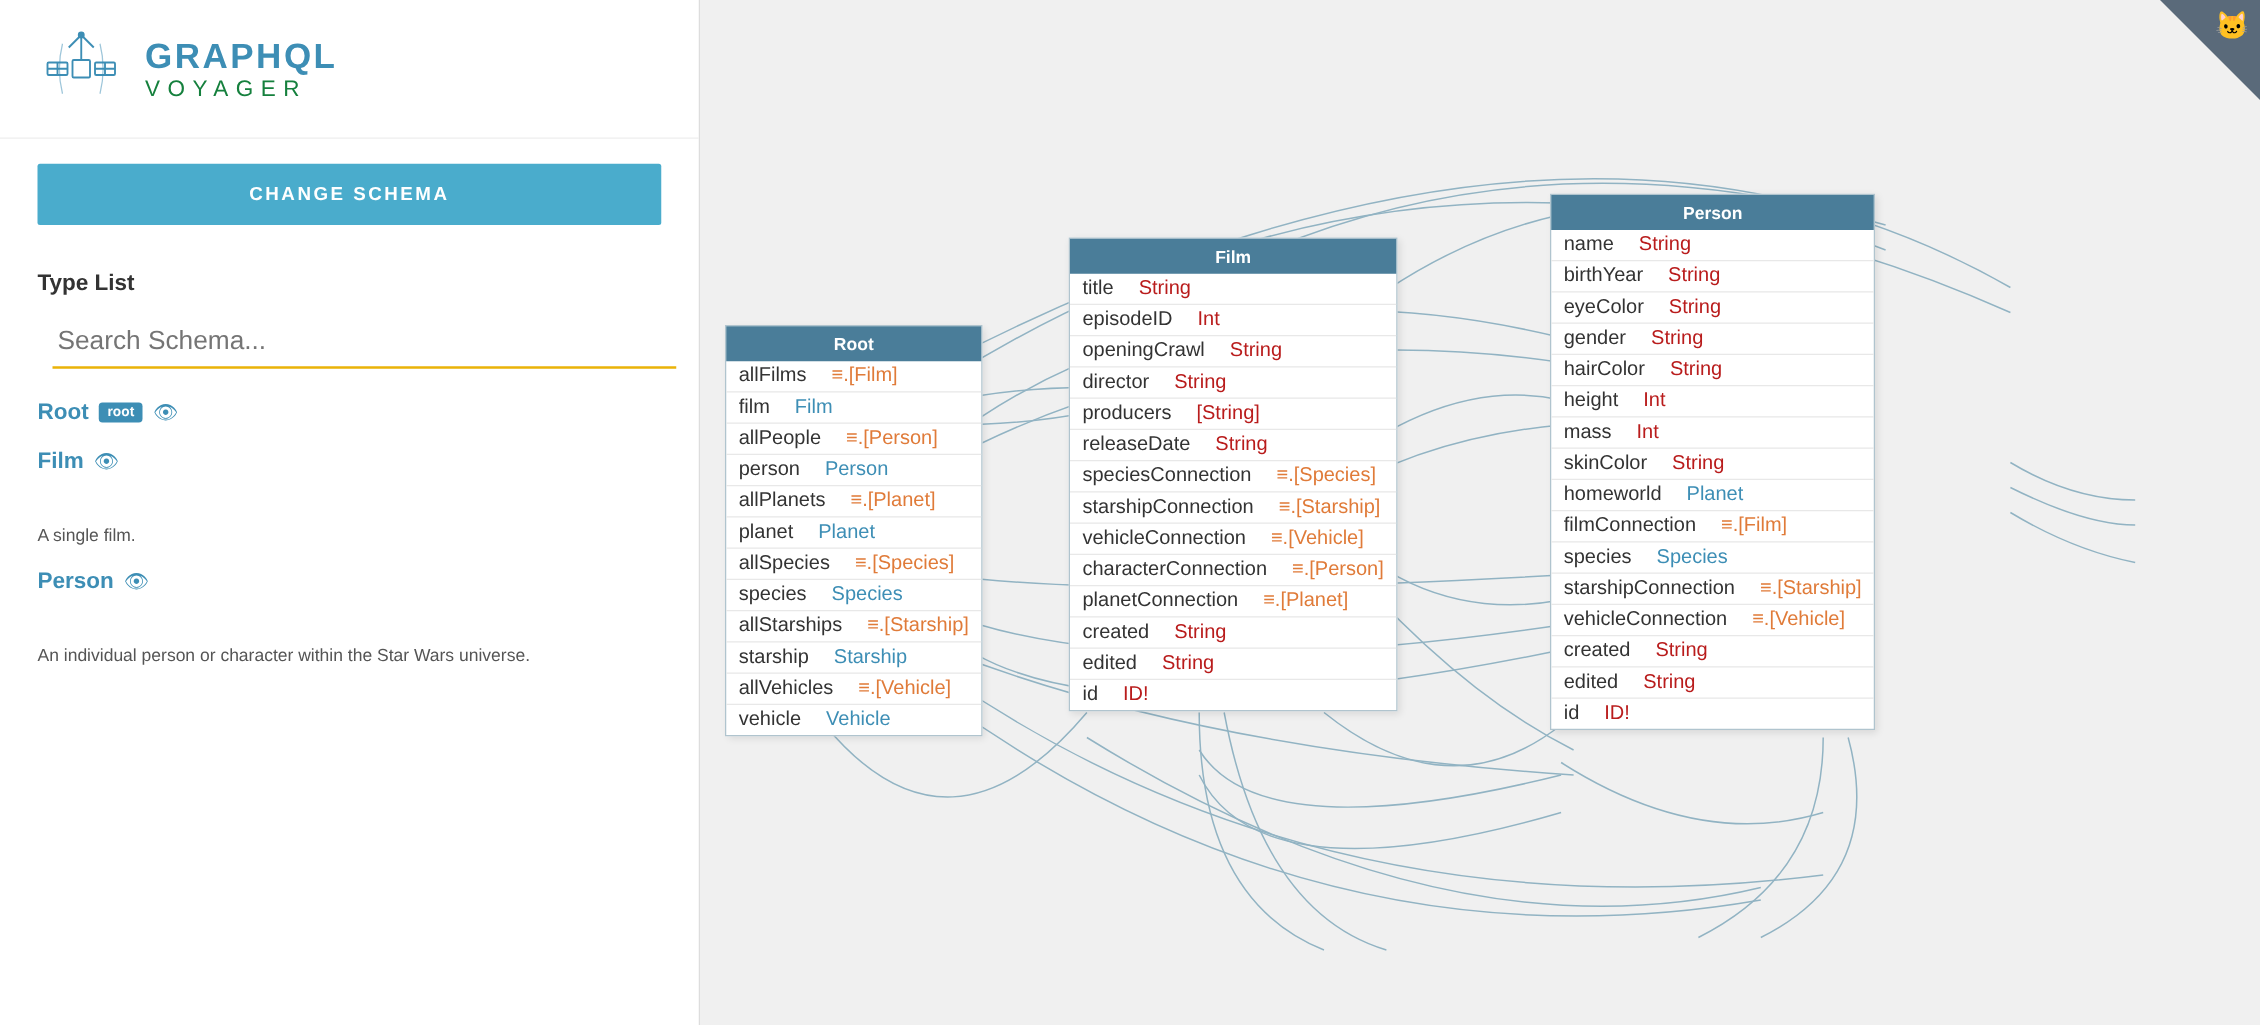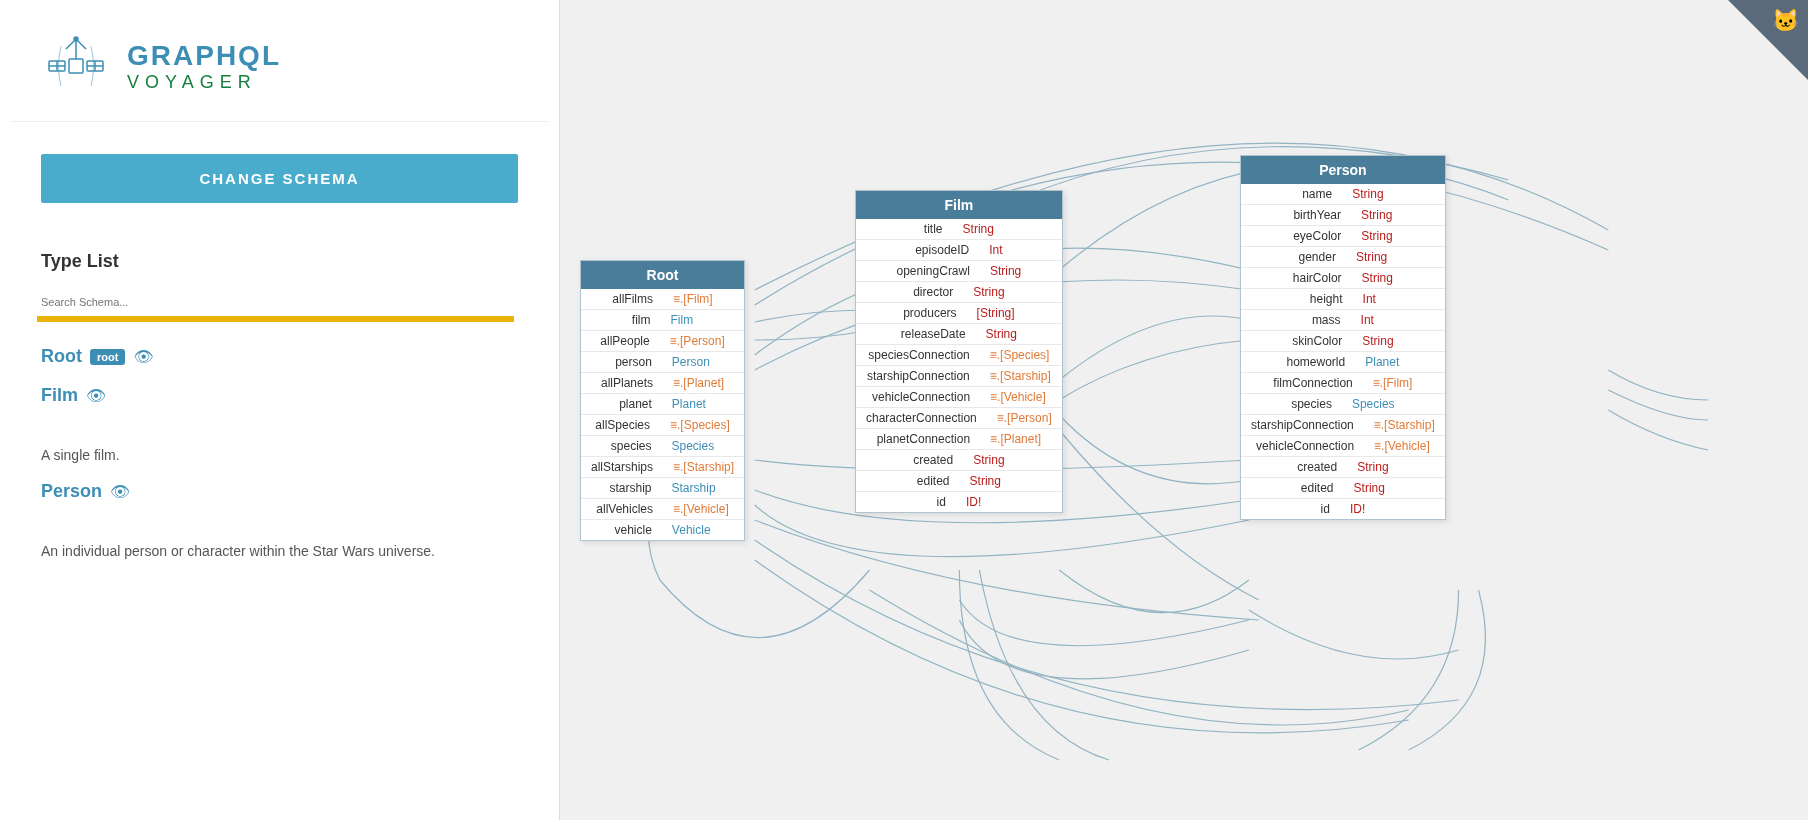--- a/index.html
+++ b/index.html
@@ -6,21 +6,21 @@
     body { font-family: 'Arial', sans-serif; background: #f5f5f5; display: flex; height: 820px; overflow: hidden; }
 
     
     #sidebar {
       width: 560px;
       min-width: 560px;
       background: #fff;
       border-right: 1px solid #ddd;
       display: flex;
       flex-direction: column;
-      padding: 11px;
+      padding: 0;
       z-index: 10;
     }
 
     .logo-area {
       padding: 20px 30px;
       display: flex;
       align-items: center;
       gap: 16px;
       border-bottom: 1px solid #eee;
     }
@@ -43,46 +43,46 @@
     }
 
     .logo-voyager {
       font-size: 18px;
       font-weight: 400;
       color: #15803d;
       letter-spacing: 6px;
     }
 
     .change-schema-btn {
-      margin: 32px 30px;
+      margin: 20px 30px;
       background: #4aaccc;
       color: white;
       border: none;
       padding: 16px;
       font-size: 15px;
       font-weight: 600;
       letter-spacing: 2px;
       cursor: pointer;
       border-radius: 2px;
       width: calc(100% - 60px);
     }
 
     .type-list-header {
       padding: 16px 30px 8px;
       font-size: 18px;
       font-weight: 700;
       color: #333;
     }
 
     .search-input {
-      margin: 8px 26px 16px;
+      margin: 8px 42px 16px;
       padding: 8px 4px;
       border: none;
-      border-bottom: 6px solid #eab308;
-      font-size: 11px;
+      border-bottom: 2px solid #eab308;
+      font-size: 21px;
       color: #999;
       width: calc(100% - 60px);
       outline: none;
       background: transparent;
     }
 
     .type-list {
       padding: 8px 30px;
       overflow-y: auto;
       flex: 1;
@@ -183,23 +183,23 @@
       background: #4a7d99;
       color: white;
       text-align: center;
       padding: 6px 12px;
       font-size: 14px;
       font-weight: 600;
     }
 
     .entity-row {
       display: flex;
-      justify-content: center;
+      justify-content: flex-start;
       padding: 3px 10px;
-      font-size: 12px;
+      font-size: 16px;
       border-bottom: 1px solid #e8e8e8;
       gap: 20px;
     }
 
     .entity-row:last-child {
       border-bottom: none;
     }
 
     .field-name {
       color: #333;

